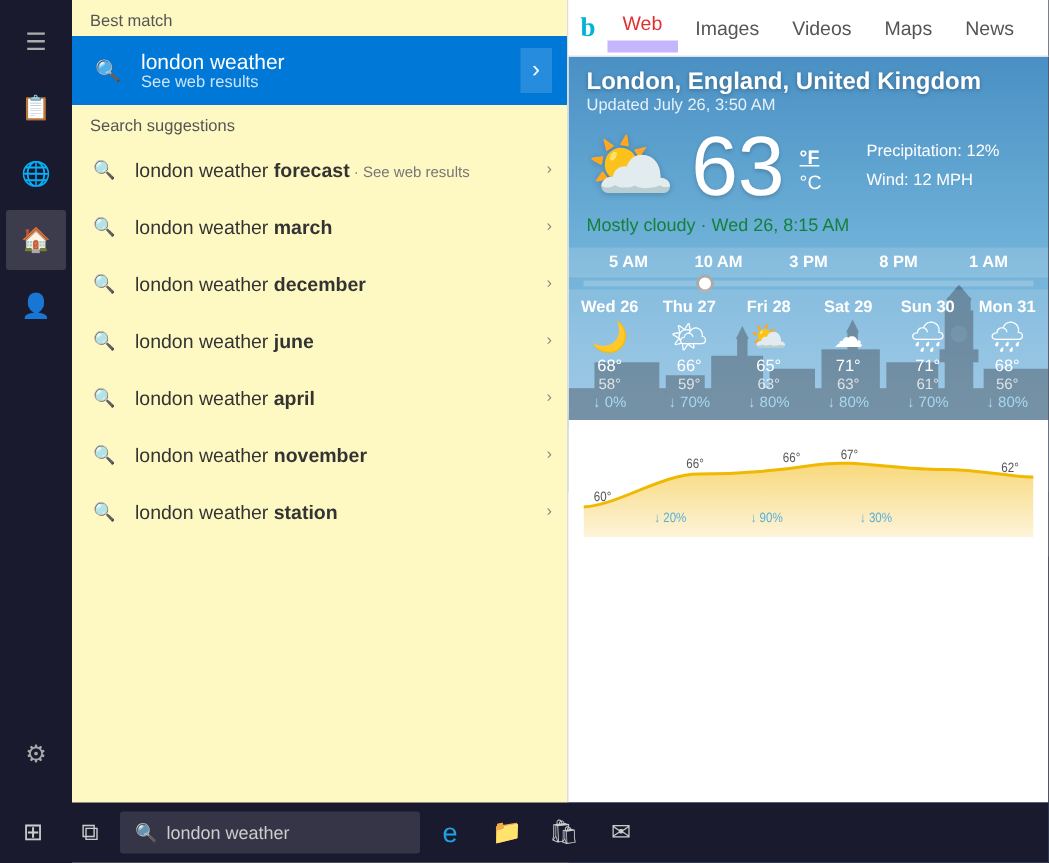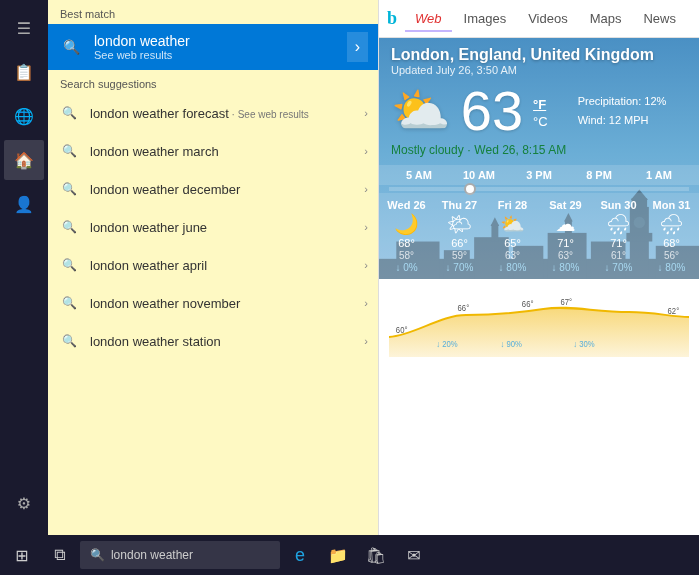--- a/index.html
+++ b/index.html
@@ -113,21 +113,21 @@
       color: #555;
       font-size: 12px;
       margin-right: 8px;
       flex-shrink: 0;
     }
     .suggestion-text {
       flex: 1;
       font-size: 13px;
       color: #333;
     }
-    .suggestion-text .bold { font-weight: 400; }
+    .suggestion-text .bold { font-weight: 700; }
     .suggestion-text .normal { font-weight: 400; }
     .suggestion-see {
       font-size: 10px;
       color: #777;
     }
     .suggestion-chevron {
       color: #888;
       font-size: 11px;
       margin-left: 4px;
     }
@@ -182,21 +182,21 @@
       font-family: Georgia, serif;
     }
     .bing-logo .b { color: #00b4d8; }
     .tab {
       font-size: 13px;
       color: #555;
       padding: 6px 10px;
       cursor: pointer;
       position: relative;
     }
-    .tab.active { color: #e03030; border-bottom: 2px solid #c4b5fd; padding-bottom: 4px; font-style: italic; }
+    .tab.active { color: #e03030; border-bottom: 8px solid #c4b5fd; padding-bottom: 4px; }
 
     
     .weather-content {
       flex: 1;
       position: relative;
       overflow: hidden;
     }
 
     .weather-bg {
       position: absolute;

